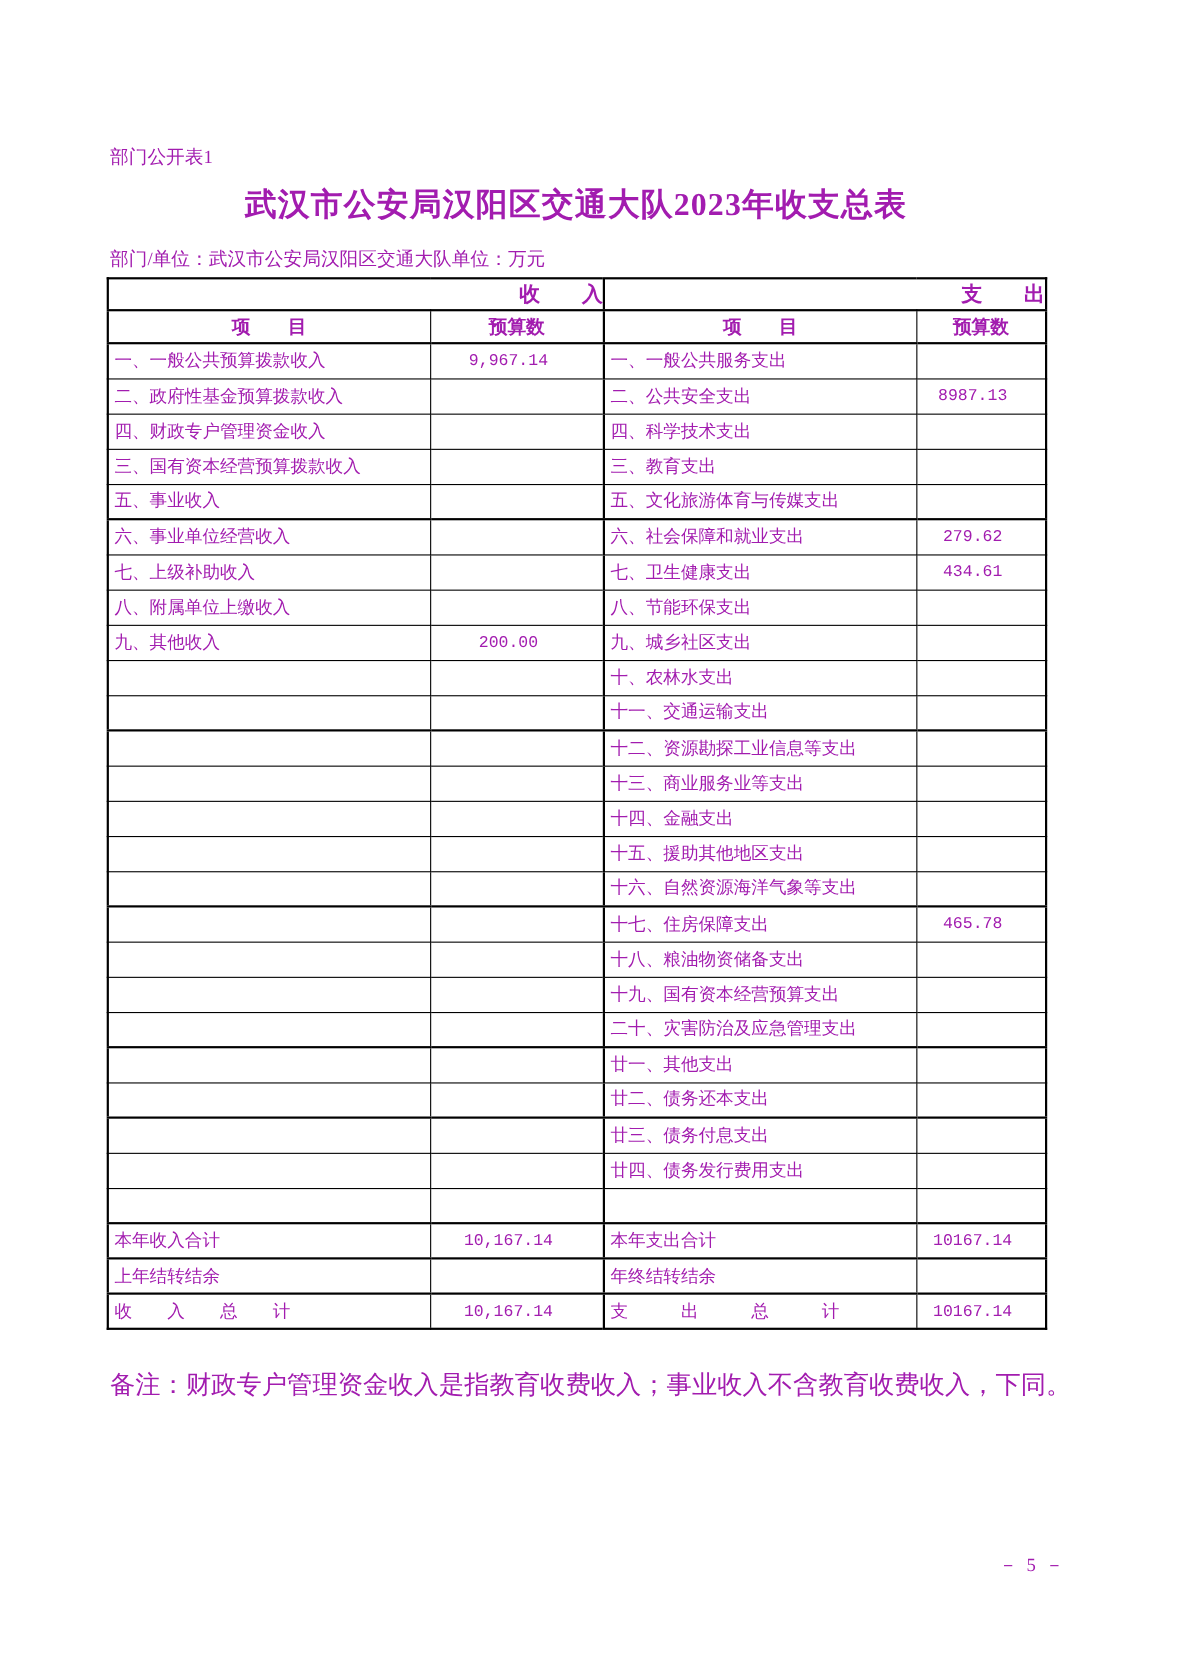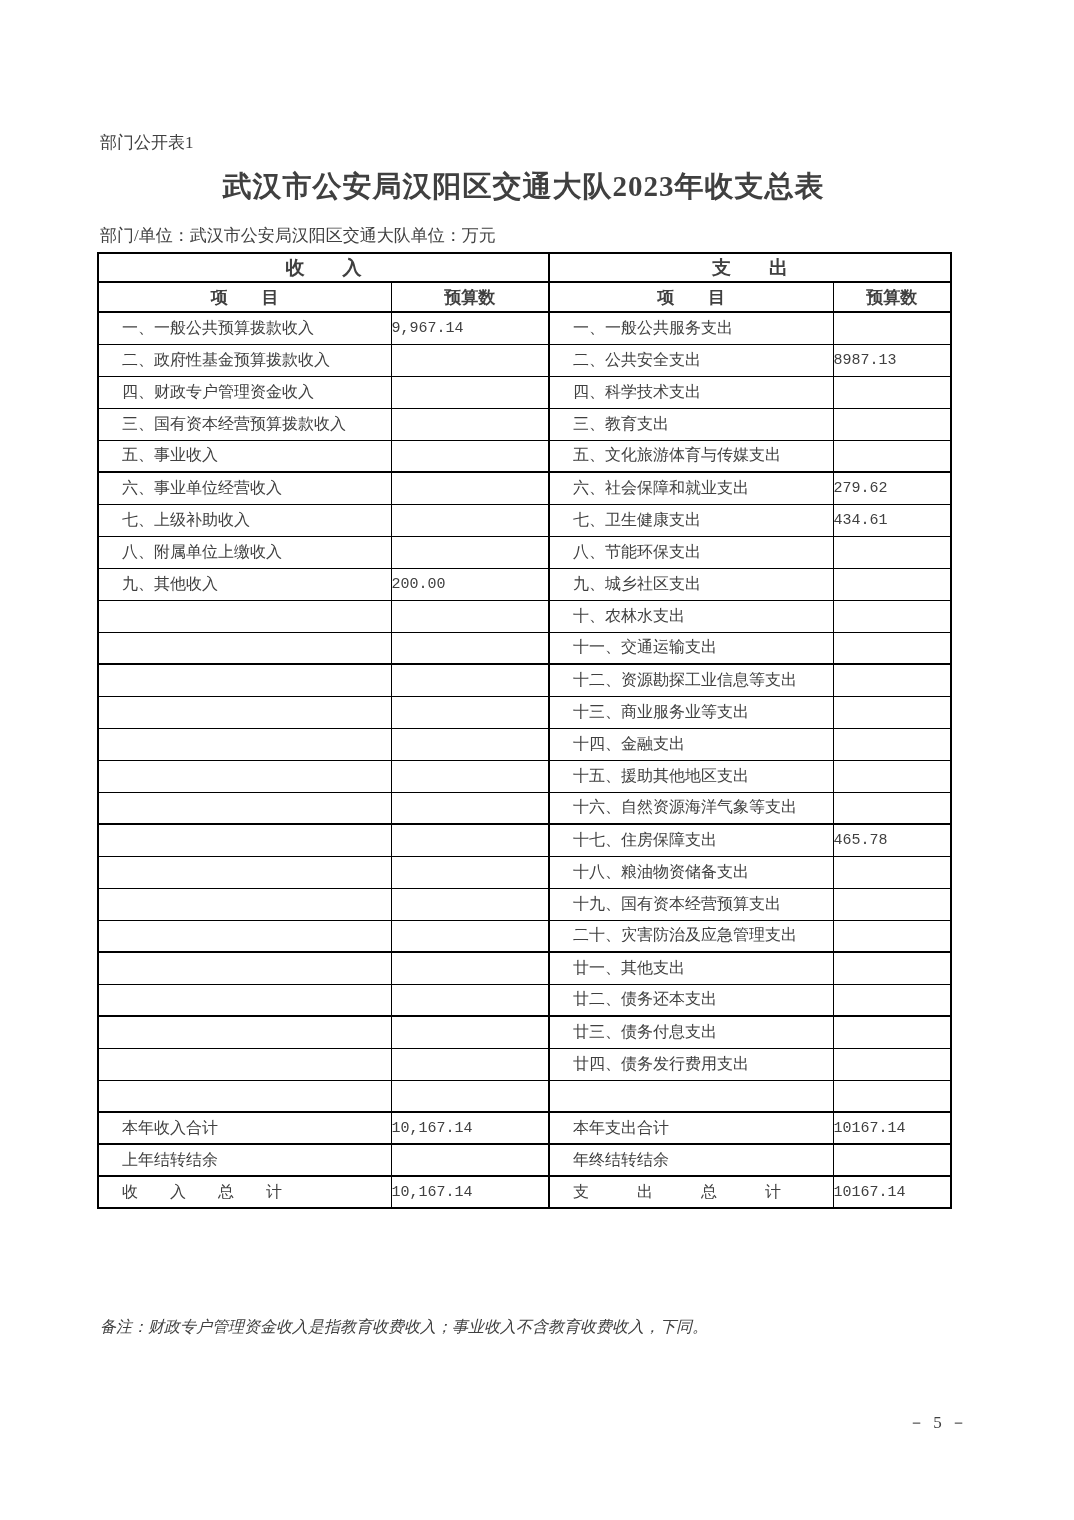--- a/index.html
+++ b/index.html
@@ -1,21 +1,21 @@
 <!DOCTYPE html>
 <html><head>
 <meta charset="utf-8">
 <style>
   html, body { margin: 0; padding: 0; background: #ffffff; }
   .page {
     position: relative;
     width: 1074px;
     height: 1460px;
     background: #ffffff;
-    color: #404040;
+    color: #a21caf;
     font-family: "Liberation Serif", "DejaVu Serif", serif;
     overflow: hidden;
   }
   .doc-label {
     position: absolute;
     left: 100px;
     top: 133px;
     font-size: 17px;
     line-height: 20px;
   }
@@ -55,49 +55,48 @@
     font-size: 16px;
     font-weight: normal;
     overflow: hidden;
     white-space: nowrap;
     vertical-align: middle;
   }
   .budget-table tr.section-row th {
     height: 27px;
     font-size: 19px;
     font-weight: bold;
-    text-align: center;
+    text-align: right;
     border-bottom: 2px solid #000000;
   }
   .budget-table tr.colhead-row th {
     height: 28px;
     font-size: 17px;
     font-weight: bold;
     border-bottom: 2px solid #000000;
   }
   .budget-table tbody tr { height: 32px; }
-  td.item { text-align: left; padding-left: 23px; }
+  td.item { text-align: left; padding-left: 5px; }
   td.num {
-    text-align: left;
+    text-align: center;
     padding-right: 15px;
     font-family: "Liberation Mono", "DejaVu Sans Mono", monospace;
     font-size: 15px;
     margin-left: 28px;
   }
   
   .cdiv { border-left: 2px solid #000000 !important; }
   
   tr.thick-bottom td { border-bottom: 2px solid #000000; }
   .note {
     position: absolute;
     left: 100px;
-    top: 1316px;
-    font-size: 16px;
+    top: 1248px;
+    font-size: 23px;
     line-height: 22px;
-    font-style: italic;
   }
   .page-number {
     position: absolute;
     left: 908px;
     top: 1411px;
     font-size: 17px;
     letter-spacing: 2px;
   }
 </style>
 </head>

